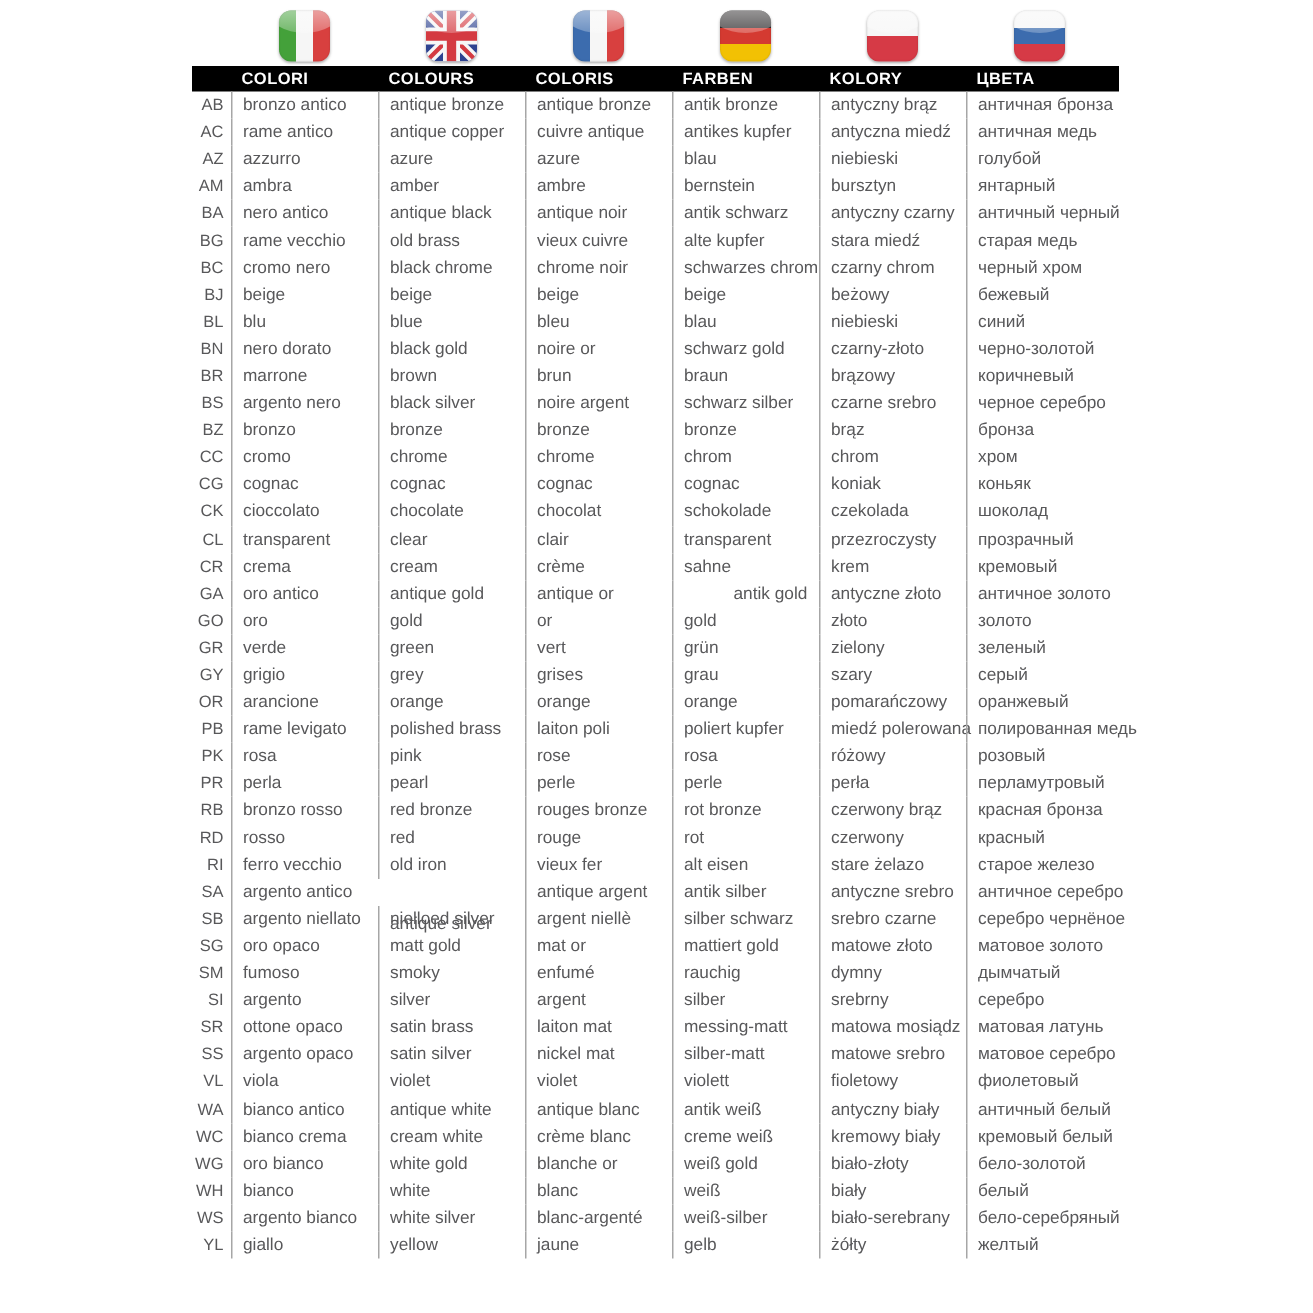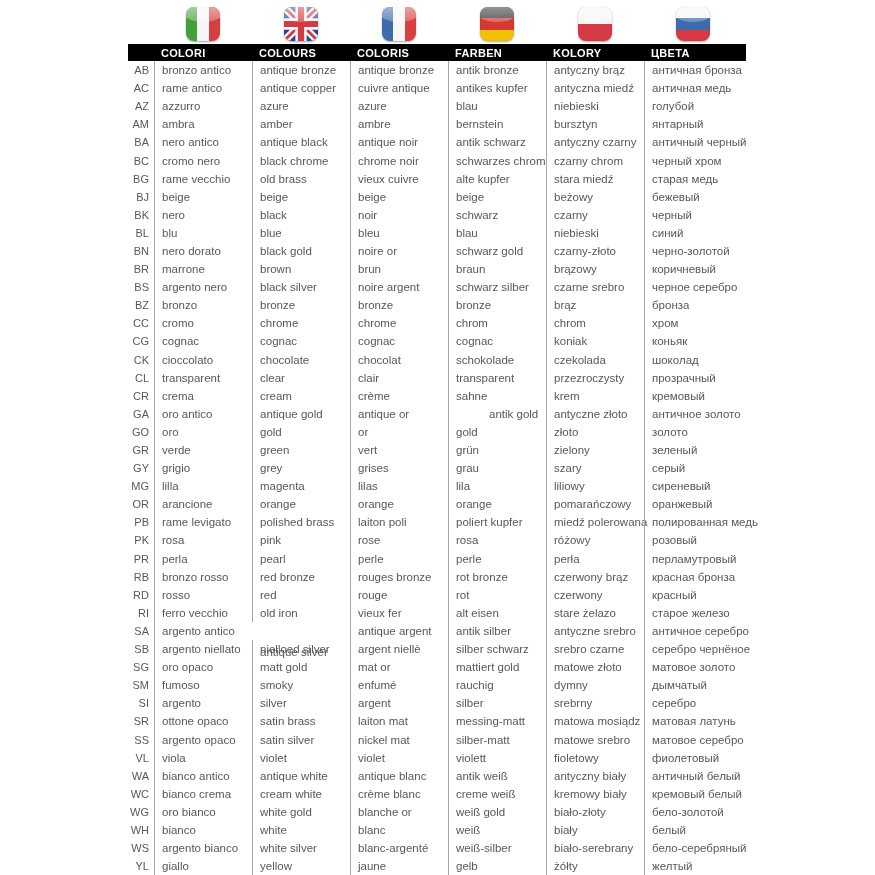--- a/index.html
+++ b/index.html
@@ -137,56 +137,47 @@
       <div class="row">
         <div class="cell code" style="color: rgb(88, 88, 90);">BA</div>
         <div class="cell lang" style="color: rgb(88, 88, 90); border-left-color: rgb(166, 166, 166);">nero antico</div>
         <div class="cell lang" style="color: rgb(88, 88, 90); border-left-color: rgb(166, 166, 166);">antique black</div>
         <div class="cell lang" style="color: rgb(88, 88, 90); border-left-color: rgb(166, 166, 166);">antique noir</div>
         <div class="cell lang" style="color: rgb(88, 88, 90); border-left-color: rgb(166, 166, 166);">antik schwarz</div>
         <div class="cell lang" style="color: rgb(88, 88, 90); border-left-color: rgb(166, 166, 166);">antyczny czarny</div>
         <div class="cell lang" style="color: rgb(88, 88, 90); border-left-color: rgb(166, 166, 166);">античный черный</div>
       </div>
       <div class="row">
+        <div class="cell code" style="color: rgb(88, 88, 90);">BG</div>
+        <div class="cell lang" style="color: rgb(88, 88, 90); border-left-color: rgb(166, 166, 166);">rame vecchio</div>
+        <div class="cell lang" style="color: rgb(88, 88, 90); border-left-color: rgb(166, 166, 166);">old brass</div>
+        <div class="cell lang" style="color: rgb(88, 88, 90); border-left-color: rgb(166, 166, 166);">vieux cuivre</div>
+        <div class="cell lang" style="color: rgb(88, 88, 90); border-left-color: rgb(166, 166, 166);">alte kupfer</div>
+        <div class="cell lang" style="color: rgb(88, 88, 90); border-left-color: rgb(166, 166, 166);">stara miedź</div>
+        <div class="cell lang" style="color: rgb(88, 88, 90); border-left-color: rgb(166, 166, 166);">старая медь</div>
+      </div>
+      <div class="row">
         <div class="cell code" style="color: rgb(88, 88, 90);">BC</div>
         <div class="cell lang" style="color: rgb(88, 88, 90); border-left-color: rgb(166, 166, 166);">cromo nero</div>
         <div class="cell lang" style="color: rgb(88, 88, 90); border-left-color: rgb(166, 166, 166);">black chrome</div>
         <div class="cell lang" style="color: rgb(88, 88, 90); border-left-color: rgb(166, 166, 166);">chrome noir</div>
         <div class="cell lang" style="color: rgb(88, 88, 90); border-left-color: rgb(166, 166, 166);">schwarzes chrom</div>
         <div class="cell lang" style="color: rgb(88, 88, 90); border-left-color: rgb(166, 166, 166);">czarny chrom</div>
         <div class="cell lang" style="color: rgb(88, 88, 90); border-left-color: rgb(166, 166, 166);">черный хром</div>
       </div>
       <div class="row">
-        <div class="cell code" style="color: rgb(88, 88, 90);">BG</div>
-        <div class="cell lang" style="color: rgb(88, 88, 90); border-left-color: rgb(166, 166, 166);">rame vecchio</div>
-        <div class="cell lang" style="color: rgb(88, 88, 90); border-left-color: rgb(166, 166, 166);">old brass</div>
-        <div class="cell lang" style="color: rgb(88, 88, 90); border-left-color: rgb(166, 166, 166);">vieux cuivre</div>
-        <div class="cell lang" style="color: rgb(88, 88, 90); border-left-color: rgb(166, 166, 166);">alte kupfer</div>
-        <div class="cell lang" style="color: rgb(88, 88, 90); border-left-color: rgb(166, 166, 166);">stara miedź</div>
-        <div class="cell lang" style="color: rgb(88, 88, 90); border-left-color: rgb(166, 166, 166);">старая медь</div>
-      </div>
-      <div class="row">
         <div class="cell code" style="color: rgb(88, 88, 90);">BJ</div>
         <div class="cell lang" style="color: rgb(88, 88, 90); border-left-color: rgb(166, 166, 166);">beige</div>
         <div class="cell lang" style="color: rgb(88, 88, 90); border-left-color: rgb(166, 166, 166);">beige</div>
         <div class="cell lang" style="color: rgb(88, 88, 90); border-left-color: rgb(166, 166, 166);">beige</div>
         <div class="cell lang" style="color: rgb(88, 88, 90); border-left-color: rgb(166, 166, 166);">beige</div>
         <div class="cell lang" style="color: rgb(88, 88, 90); border-left-color: rgb(166, 166, 166);">beżowy</div>
         <div class="cell lang" style="color: rgb(88, 88, 90); border-left-color: rgb(166, 166, 166);">бежевый</div>
       </div>
       <div class="row">
-        <div class="cell code" style="color: rgb(88, 88, 90);">BK</div>
-        <div class="cell lang" style="color: rgb(88, 88, 90); border-left-color: rgb(166, 166, 166);">nero</div>
-        <div class="cell lang" style="color: rgb(88, 88, 90); border-left-color: rgb(166, 166, 166);">black</div>
-        <div class="cell lang" style="color: rgb(88, 88, 90); border-left-color: rgb(166, 166, 166);">noir</div>
-        <div class="cell lang" style="color: rgb(88, 88, 90); border-left-color: rgb(166, 166, 166);">schwarz</div>
-        <div class="cell lang" style="color: rgb(88, 88, 90); border-left-color: rgb(166, 166, 166);">czarny</div>
-        <div class="cell lang" style="color: rgb(88, 88, 90); border-left-color: rgb(166, 166, 166);">черный</div>
-      </div>
-      <div class="row">
         <div class="cell code" style="color: rgb(88, 88, 90);">BL</div>
         <div class="cell lang" style="color: rgb(88, 88, 90); border-left-color: rgb(166, 166, 166);">blu</div>
         <div class="cell lang" style="color: rgb(88, 88, 90); border-left-color: rgb(166, 166, 166);">blue</div>
         <div class="cell lang" style="color: rgb(88, 88, 90); border-left-color: rgb(166, 166, 166);">bleu</div>
         <div class="cell lang" style="color: rgb(88, 88, 90); border-left-color: rgb(166, 166, 166);">blau</div>
         <div class="cell lang" style="color: rgb(88, 88, 90); border-left-color: rgb(166, 166, 166);">niebieski</div>
         <div class="cell lang" style="color: rgb(88, 88, 90); border-left-color: rgb(166, 166, 166);">синий</div>
       </div>
       <div class="row">
         <div class="cell code" style="color: rgb(88, 88, 90);">BN</div>
@@ -299,29 +290,20 @@
       <div class="row">
         <div class="cell code" style="color: rgb(88, 88, 90);">GY</div>
         <div class="cell lang" style="color: rgb(88, 88, 90); border-left-color: rgb(166, 166, 166);">grigio</div>
         <div class="cell lang" style="color: rgb(88, 88, 90); border-left-color: rgb(166, 166, 166);">grey</div>
         <div class="cell lang" style="color: rgb(88, 88, 90); border-left-color: rgb(166, 166, 166);">grises</div>
         <div class="cell lang" style="color: rgb(88, 88, 90); border-left-color: rgb(166, 166, 166);">grau</div>
         <div class="cell lang" style="color: rgb(88, 88, 90); border-left-color: rgb(166, 166, 166);">szary</div>
         <div class="cell lang" style="color: rgb(88, 88, 90); border-left-color: rgb(166, 166, 166);">серый</div>
       </div>
       <div class="row">
-        <div class="cell code" style="color: rgb(88, 88, 90);">MG</div>
-        <div class="cell lang" style="color: rgb(88, 88, 90); border-left-color: rgb(166, 166, 166);">lilla</div>
-        <div class="cell lang" style="color: rgb(88, 88, 90); border-left-color: rgb(166, 166, 166);">magenta</div>
-        <div class="cell lang" style="color: rgb(88, 88, 90); border-left-color: rgb(166, 166, 166);">lilas</div>
-        <div class="cell lang" style="color: rgb(88, 88, 90); border-left-color: rgb(166, 166, 166);">lila</div>
-        <div class="cell lang" style="color: rgb(88, 88, 90); border-left-color: rgb(166, 166, 166);">liliowy</div>
-        <div class="cell lang" style="color: rgb(88, 88, 90); border-left-color: rgb(166, 166, 166);">сиреневый</div>
-      </div>
-      <div class="row">
         <div class="cell code" style="color: rgb(88, 88, 90);">OR</div>
         <div class="cell lang" style="color: rgb(88, 88, 90); border-left-color: rgb(166, 166, 166);">arancione</div>
         <div class="cell lang" style="color: rgb(88, 88, 90); border-left-color: rgb(166, 166, 166);">orange</div>
         <div class="cell lang" style="color: rgb(88, 88, 90); border-left-color: rgb(166, 166, 166);">orange</div>
         <div class="cell lang" style="color: rgb(88, 88, 90); border-left-color: rgb(166, 166, 166);">orange</div>
         <div class="cell lang" style="color: rgb(88, 88, 90); border-left-color: rgb(166, 166, 166);">pomarańczowy</div>
         <div class="cell lang" style="color: rgb(88, 88, 90); border-left-color: rgb(166, 166, 166);">оранжевый</div>
       </div>
       <div class="row">
         <div class="cell code" style="color: rgb(88, 88, 90);">PB</div>

